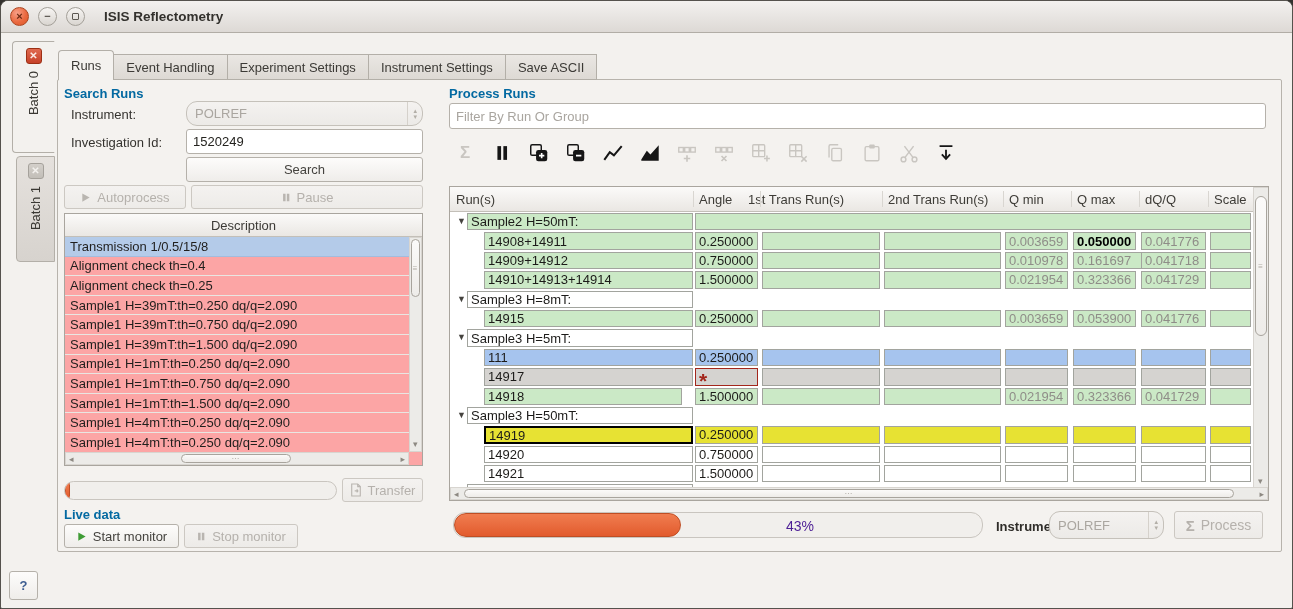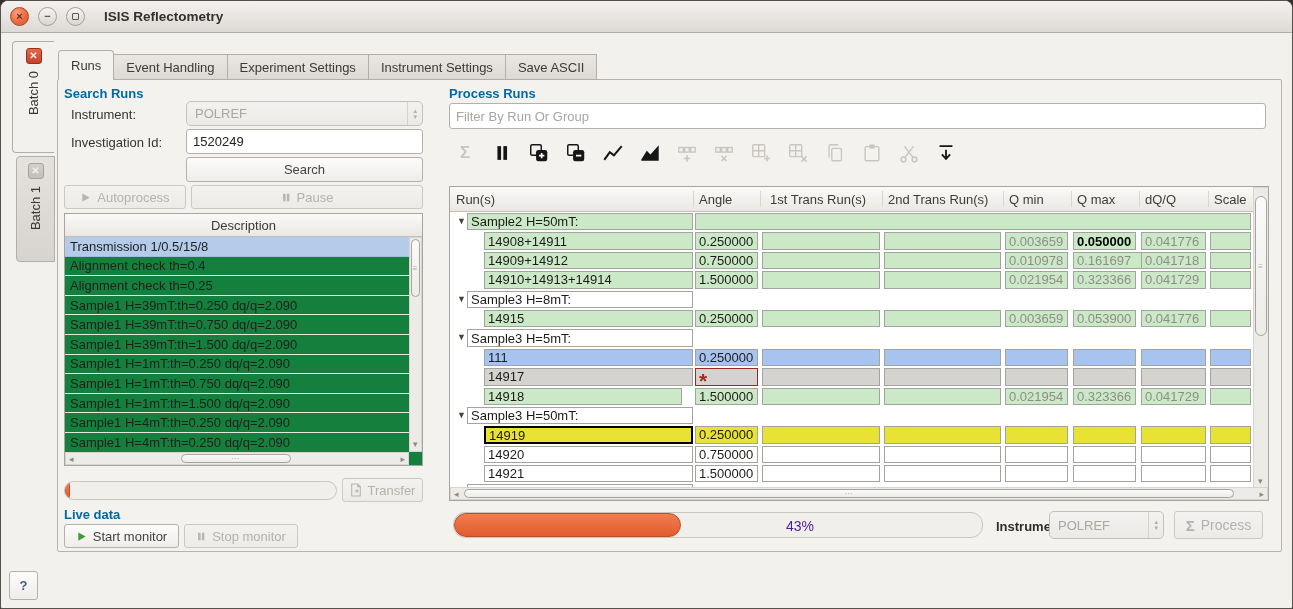--- a/index.html
+++ b/index.html
@@ -33,26 +33,26 @@
   #frame{position:absolute;left:56px;top:78px;width:1225px;height:473px;background:#f4f2ef;border:1px solid #b7b3ac;border-radius:2px;z-index:1}
 
   .sechead{position:absolute;font-size:13px;font-weight:bold;color:#0369a1;z-index:2}
   .lbl{position:absolute;font-size:13px;color:#35332f;z-index:2}
 
   
   .btn{position:absolute;display:flex;align-items:center;justify-content:center;gap:6px;font-size:13px;color:#45433f;background:linear-gradient(#fdfcfb,#efedea);border:1px solid #b5b1aa;border-radius:3px;cursor:pointer;z-index:2}
   .btn.disabled{color:#b5b1ac;background:linear-gradient(#f4f2f0,#edebe8);border-color:#ccc8c2;cursor:default}
   .tinput{position:absolute;font-size:13px;color:#24231f;background:#fff;border:1px solid #b5b1aa;border-radius:3px;padding:0 6px;z-index:2;outline:none;font-family:"Liberation Sans",sans-serif}
   .tinput::placeholder{color:#a9a59f}
-  .combo{position:absolute;display:flex;align-items:center;background:linear-gradient(#f4f2f0,#ecea e7);background:linear-gradient(#f4f2f0,#eceae7);border:1px solid #c5c1ba;border-radius:5px;font-size:13px;color:#aaa6a0;padding-left:8px;z-index:2}
+  .combo{position:absolute;display:flex;align-items:center;background:linear-gradient(#f4f2f0,#ecea e7);background:linear-gradient(#f4f2f0,#eceae7);border:1px solid #c5c1ba;border-radius:11px;font-size:13px;color:#aaa6a0;padding-left:8px;z-index:2}
   .combo .val{flex:1}
   .spin{display:flex;flex-direction:column;align-items:center;justify-content:center;font-size:7px;color:#b2aea7;line-height:6px;border-left:1px solid #d5d1cb;align-self:stretch;padding:0 5px}
 
   
-  .view{position:absolute;background:#15803d;border:1px solid #a9a59e;z-index:2;overflow:hidden}
+  .view{position:absolute;background:#fca5a5;border:1px solid #a9a59e;z-index:2;overflow:hidden}
   .vhead{background:linear-gradient(#fbfaf9,#eae7e3);border-bottom:1px solid #c3bfb8;color:#3c3a36;font-size:13px;display:flex;align-items:center}
   .lrow{font-size:13px;color:#201f1d;display:flex;align-items:center;padding-left:5px;border-bottom:1px solid #e9e6e2;white-space:nowrap}
   .lrow.sel{background:#b4cbe9;border-bottom:1px solid #a3bcdd}
 
   
   .sbtrack{position:absolute;background:#ecebe8;border:1px solid #d8d5d0;border-radius:8px}
   .sbthumb{position:absolute;background:linear-gradient(#fbfaf9,#eeece9);border:1px solid #a8a49d;border-radius:8px;display:flex;align-items:center;justify-content:center;color:#b0aca5;font-size:8px;letter-spacing:1px}
   .sbarrow{position:absolute;color:#8d8982;font-size:9px;line-height:1}
 
   
@@ -319,21 +319,21 @@
             <path d="M7.5 13.5L12 18.5l4.5-5"></path>
           </g>
         </svg>
       </div>
     </div>
 
   <div class="view" style="left:448px;top:185px;width:820px;height:315px;background:#fff">
     <div class="vhead" id="ptablehead" style="height:25px;position:relative">
         <span class="thead-lbl" style="left: 6px;">Run(s)</span>
         <span class="thead-lbl" style="left: 249px;">Angle</span>
-        <span class="thead-lbl" style="left: 320px;">1st Trans Run(s)</span>
+        <span class="thead-lbl" style="left: 298px;">1st Trans Run(s)</span>
         <span class="thead-lbl" style="left: 438px;">2nd Trans Run(s)</span>
         <span class="thead-lbl" style="left: 559px;">Q min</span>
         <span class="thead-lbl" style="left: 627px;">Q max</span>
         <span class="thead-lbl" style="left: 695px;">dQ/Q</span>
         <span class="thead-lbl" style="left: 764px;">Scale</span>
         <span class="thead-sep" style="left: 243px;"></span>
         <span class="thead-sep" style="left: 310px;"></span>
         <span class="thead-sep" style="left: 432px;"></span>
         <span class="thead-sep" style="left: 553px;"></span>
         <span class="thead-sep" style="left: 621px;"></span>

